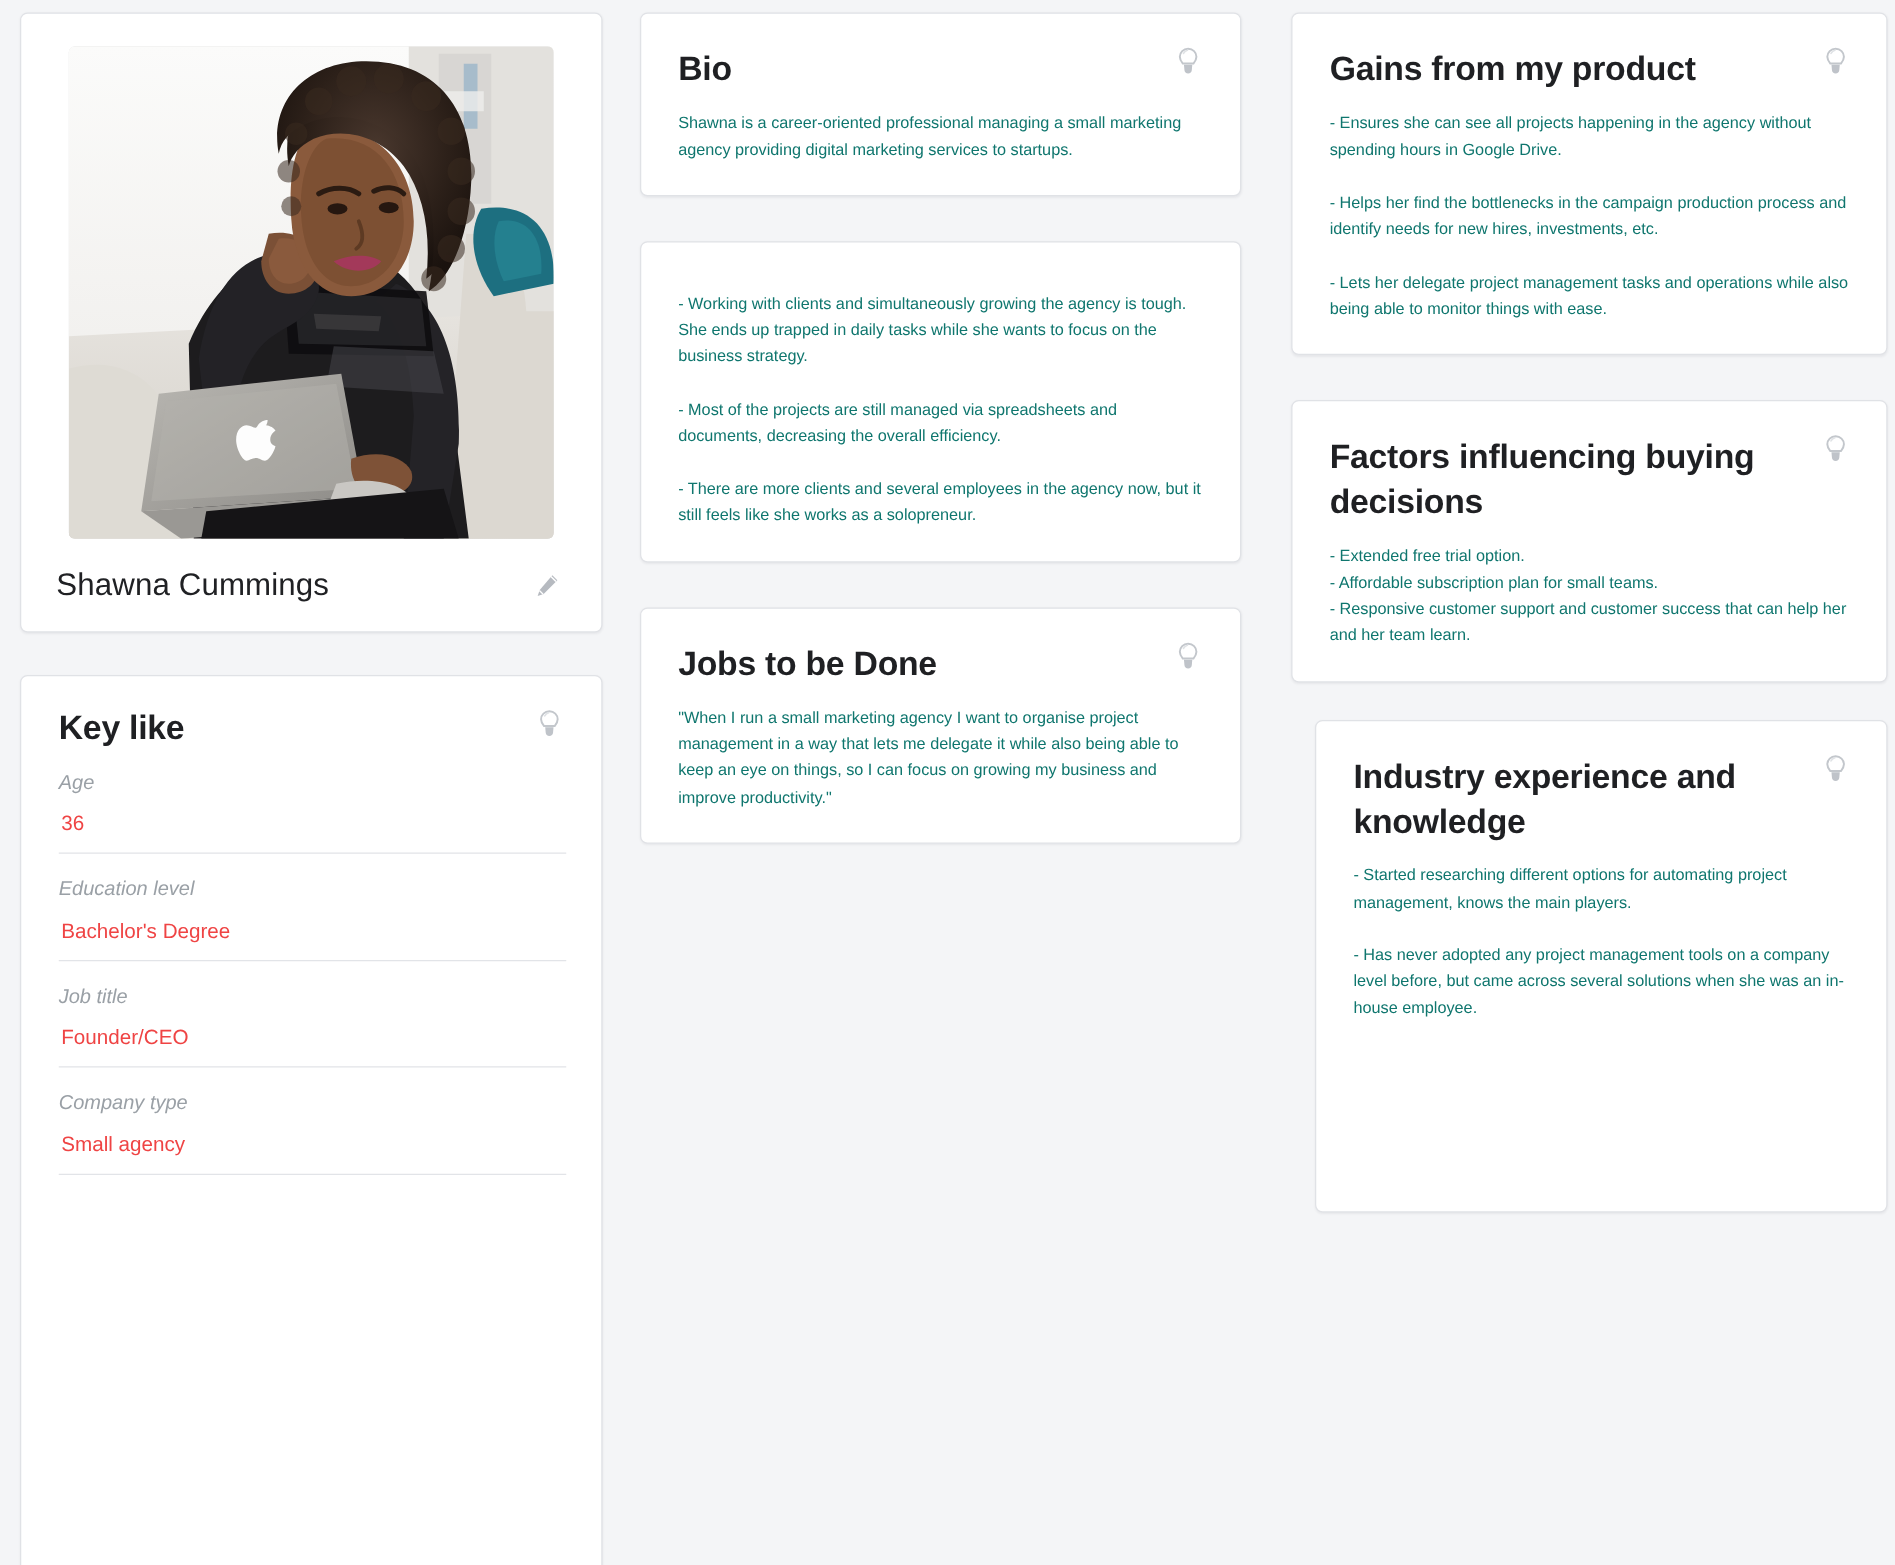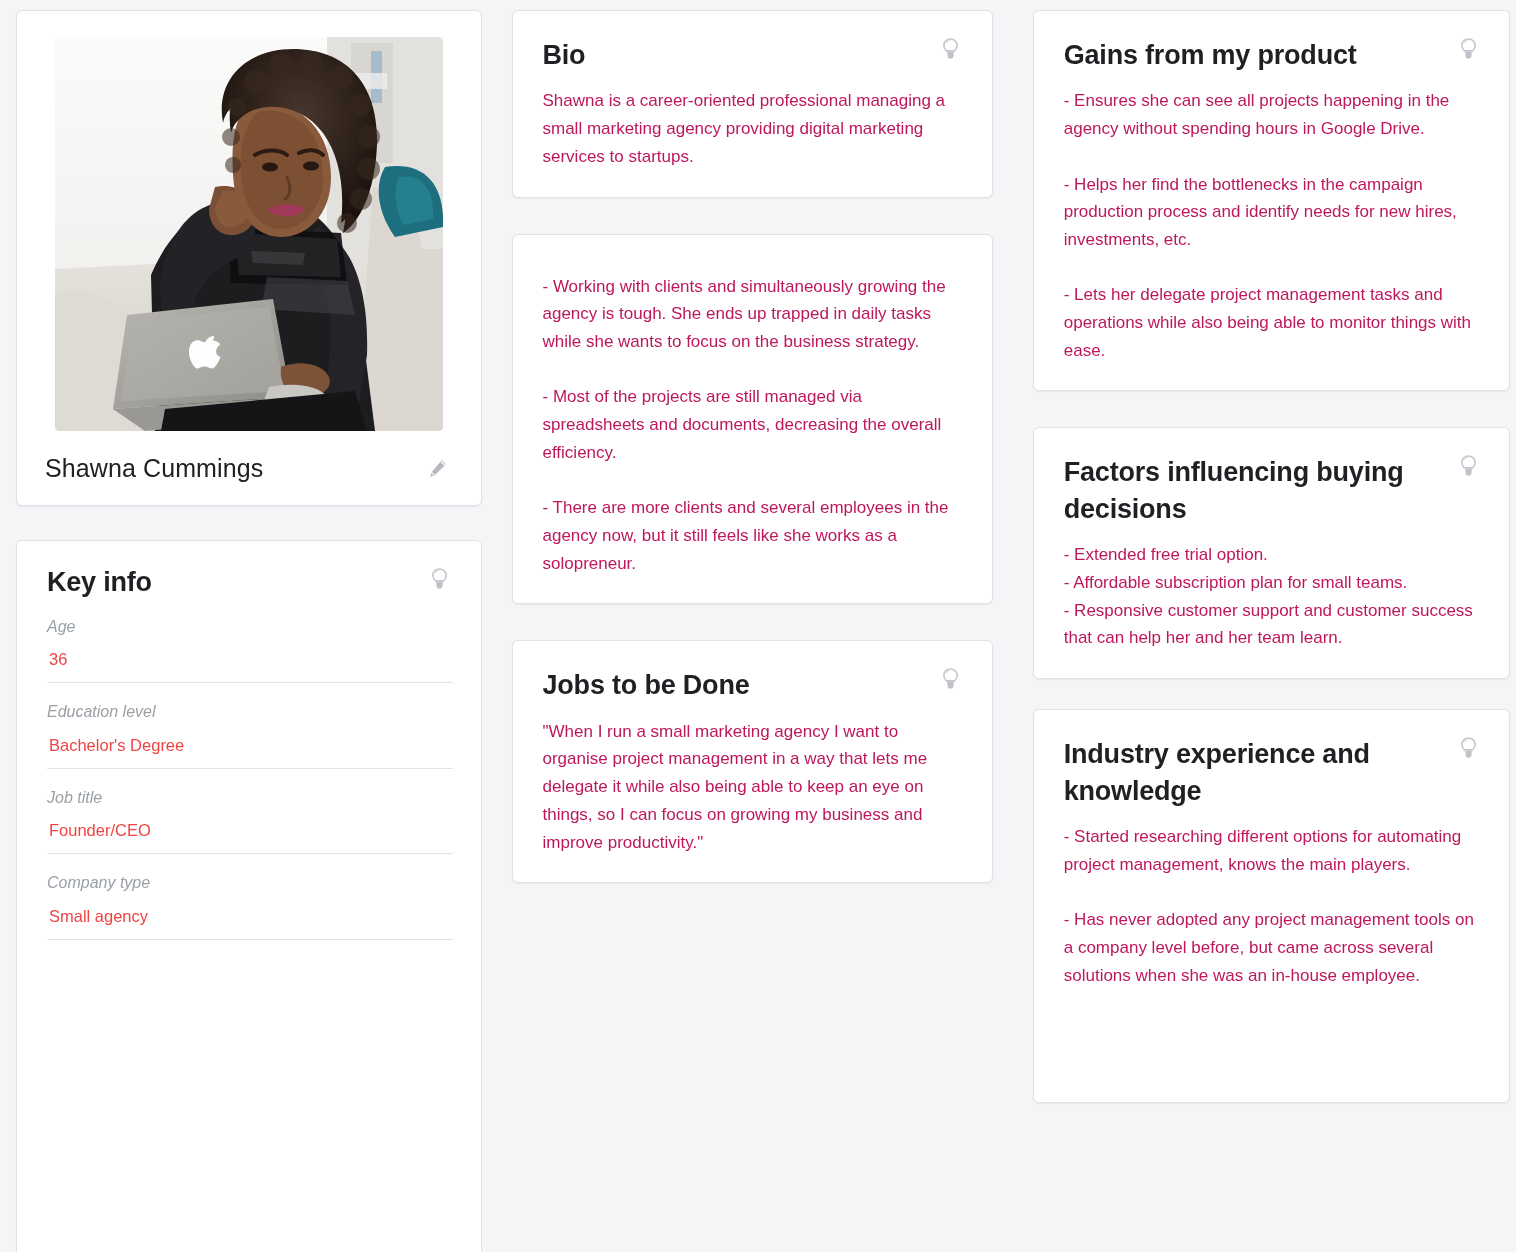--- a/index.html
+++ b/index.html
@@ -90,23 +90,23 @@
   }
   .bulb-btn {
     width: 26px; height: 28px; flex: none;
     display: flex; align-items: flex-start; justify-content: center;
     cursor: pointer;
     margin-top: 2px;
   }
   .bulb-btn svg { display: block; }
 
   .body-text {
-    font-size: 17px;
+    font-size: 13px;
     line-height: 1.63;
-    color: #be185d;
+    color: #0f766e;
     white-space: pre-wrap;
     margin-top: 14px;
   }
 
   
   .keyinfo-card { padding: 24px 28px 0 30px; }
   .keyinfo-title {
     font-size: 27px;
     font-weight: 700;
     color: #1f2023;
@@ -130,21 +130,21 @@
 
   
   .gap-left { height: 34px; }
   .gap-mid  { height: 36px; }
   .gap-mid2 { height: 36px; }
   .gap-right { height: 36px; }
   .gap-right2 { height: 30px; }
 
   
   .bleed-left  { min-height: 719px; }
-  .bleed-right { min-height: 394px; }
+  .bleed-right { min-height: 394px; margin-left: 19px; }
 </style>
 </head>
 <body>
 
 <div class="board">
 
   <div class="col col-left">
 
     <div class="card profile-card">
       <div class="photo-wrap">
@@ -252,21 +252,21 @@
             <path d="M4.9 16.8 L8.2 20.1" stroke="#ffffff" stroke-width="1.1"></path>
           </svg>
         </div>
       </div>
     </div>
 
     <div class="gap-left"></div>
 
     <div class="card keyinfo-card bleed-left">
       <div class="sec-head">
-        <div class="keyinfo-title">Key info</div>
+        <div class="keyinfo-title">Key like</div>
         <div class="bulb-btn" title="Hint">
           <svg width="19" height="24" viewBox="0 0 20 26" fill="none">
             <path d="M10 2.2 C14.1 2.2 17.2 5.3 17.2 9.2 C17.2 11.8 15.8 13.6 14.6 15.0 L5.4 15.0 C4.2 13.6 2.8 11.8 2.8 9.2 C2.8 5.3 5.9 2.2 10 2.2 Z" stroke="#c3c7cc" stroke-width="1.7" fill="none"></path>
             <path d="M6.4 16.0 L13.6 16.0 L13.2 20.6 C13.1 22.4 11.8 23.6 10 23.6 C8.2 23.6 6.9 22.4 6.8 20.6 Z" fill="#bfc3c9"></path>
             <path d="M6.0 6.2 C6.8 4.6 8.0 3.7 9.4 3.4" stroke="#dfe2e5" stroke-width="1.4" stroke-linecap="round" fill="none"></path>
           </svg>
         </div>
       </div>
 
       <div>

